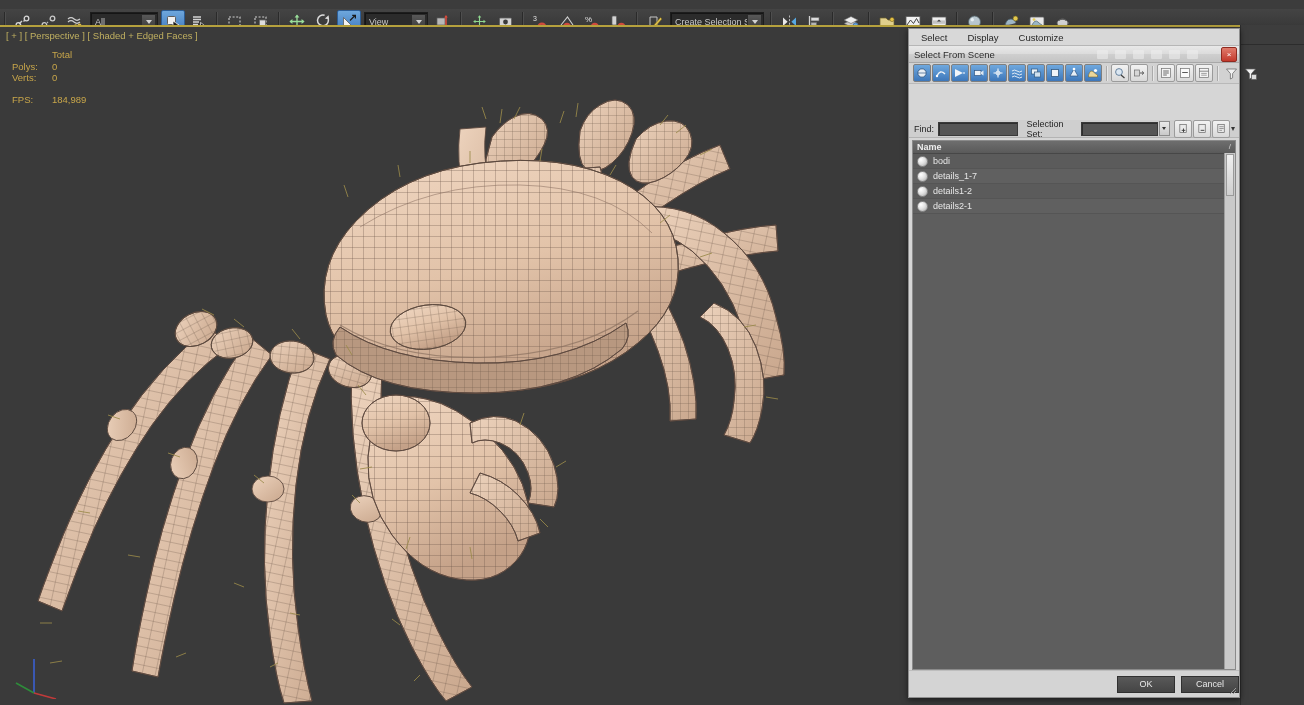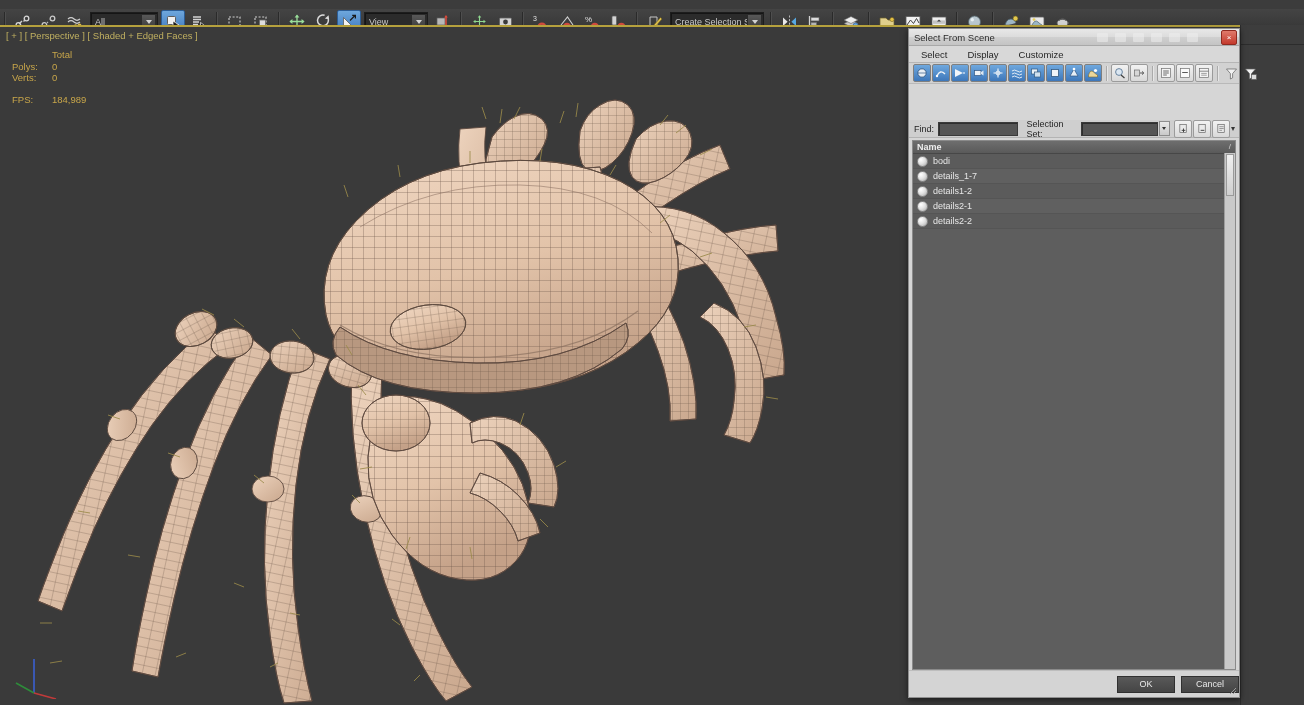--- a/index.html
+++ b/index.html
@@ -685,37 +685,37 @@
       </g>
     </svg>
   </div>
 
   <div id="right-panel">
     <div class="pstrip"></div>
   </div>
 
   <div id="dialog">
 
+    <div id="dlg-menu">
+      <span class="mi">Select</span>
+      <span class="mi">Display</span>
+      <span class="mi">Customize</span>
+    </div>
+
     <div id="dlg-title">
       <span class="ttl">Select From Scene</span>
       <span class="ghosts">
         <i></i>
           <i></i>
           <i></i>
           <i></i>
           <i></i>
           <i></i>
       </span>
       <span id="dlg-close">×</span>
-    </div>
-
-    <div id="dlg-menu">
-      <span class="mi">Select</span>
-      <span class="mi">Display</span>
-      <span class="mi">Customize</span>
     </div>
 
     <div id="dlg-tools">
       <div class="dtb">
         <svg width="12" height="12" viewBox="0 0 12 12">
             <circle cx="6" cy="6" r="4.2" fill="#e8eef4" stroke="#335a87" stroke-width=".9"></circle>
             <path d="M2 6 h8" stroke="#335a87" stroke-width=".7"></path>
           </svg>
       </div>
       <div class="dtb">
@@ -865,24 +865,20 @@
           <span class="nm">details_1-7</span>
         </div>
         <div class="lrow">
           <span class="obj-ico"></span>
           <span class="nm">details1-2</span>
         </div>
         <div class="lrow">
           <span class="obj-ico"></span>
           <span class="nm">details2-1</span>
         </div>
-        <div class="lrow">
-          <span class="obj-ico"></span>
-          <span class="nm">details2-2</span>
-        </div>
       </div>
       <div id="dlg-vscroll">
         <div class="thumb"></div>
       </div>
     </div>
 
     <div id="dlg-footer">
       <div class="dbtn">OK</div>
       <div class="dbtn">Cancel</div>
       <svg class="dlg-resize" viewBox="0 0 10 10">

